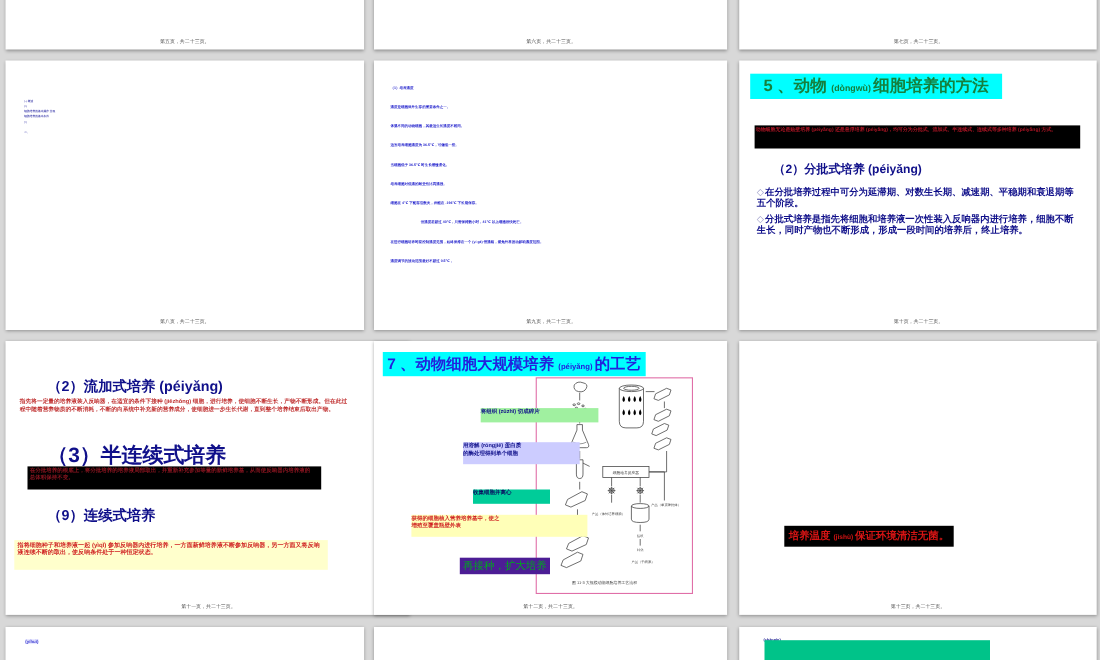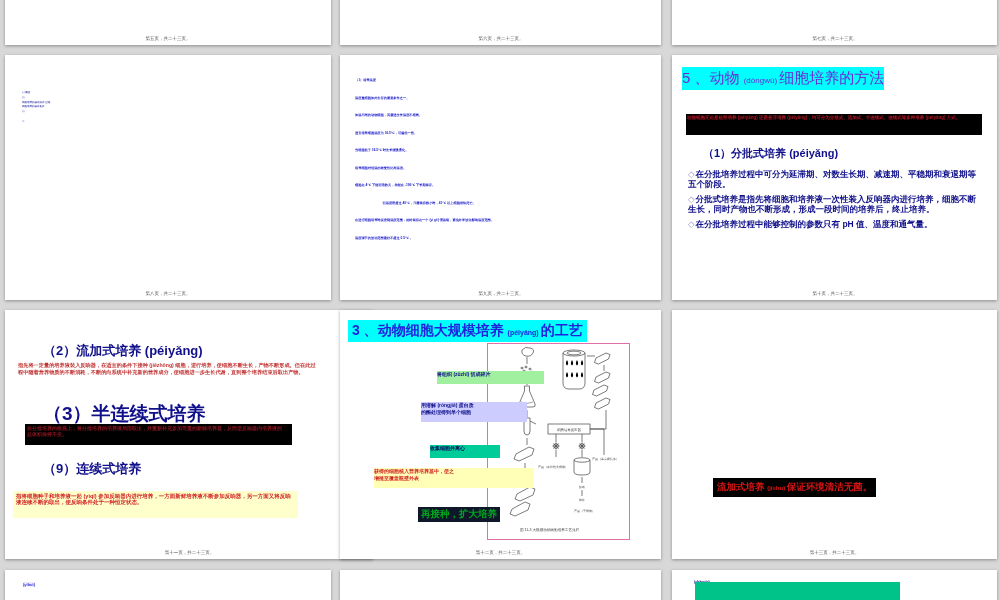--- a/index.html
+++ b/index.html
@@ -10,21 +10,21 @@
   .footer{position:absolute;left:0;right:0;bottom:3px;text-align:center;color:#4a4a4a}
   .footer>span{display:inline-block;font-size:9px;transform:scale(.5);transform-origin:center bottom;white-space:nowrap}
   .shr{transform:scale(.5);transform-origin:0 0}
   
   .s8-lines{color:#5b5bb8;font-size:5px;line-height:9.4px;font-weight:bold;width:400px}
   .s8-lines .gap{margin-top:10px}
   
   .s9-lines{color:#2222cc;font-size:6.4px;line-height:35px;font-weight:bold;width:612px;white-space:nowrap}
   .s9-lines .ind{padding-left:55px}
   
-  .s10-title{background:#00ffff;color:#6d28d9;font-weight:normal;font-size:15px;padding:2px 0;white-space:nowrap}
+  .s10-title{background:#00ffff;color:#15803d;font-weight:bold;font-size:15px;padding:2px 12px;white-space:nowrap}
   .s10-title .py{font-size:8px}
   .banner{background:#000;overflow:hidden}
   .banner-in{color:#b01525;font-weight:bold;font-size:9px;line-height:10.5px;width:584px;padding:2px 0 0 2px}
   .h-navy{color:#10108a;font-weight:bold;white-space:nowrap}
   .bullets{color:#10108a;font-weight:bold}
   .bullets p{margin-bottom:5px}
   .dia{color:#9a9ac8;margin-right:1px}
   
   .red-para{color:#c03030;font-weight:bold;font-size:10.4px;line-height:14px;width:596px}
   .blackbox-in{color:#8b1520;font-weight:bold;font-size:10px;line-height:11.5px;width:520px;padding:2px 0 0 4px}
@@ -33,21 +33,21 @@
   
   .s12-title{background:#00ffff;color:#2222dd;font-weight:bold;font-size:14px;padding:2px 4px;white-space:nowrap}
   .s12-title .py{font-size:7px}
   .diagram{border:1px solid #e06fa8;background:#fff}
   .lbl{position:absolute;font-weight:bold}
   .lbl .in{display:block;font-size:10px;line-height:13px;white-space:nowrap;transform:scale(.5);transform-origin:0 0}
   .lbl-green{background:#a0f0a0;color:#10108a}
   .lbl-lav{background:#ccccff;color:#10108a}
   .lbl-teal{background:#00cc99;color:#0a0a60}
   .lbl-yellow{background:#ffffb8;color:#d02222}
-  .lbl-green2{background:#0f172a;color:#00a81e;font-size:9.5px;font-weight:bold;padding:1px 3px;white-space:nowrap}
+  .lbl-green2{background:#4c1d95;color:#00a81e;font-size:9.5px;font-weight:normal;padding:1px 3px;white-space:nowrap}
   svg text{stroke:none}
   
   .s13-banner{background:#000;color:#d81414;font-weight:bold;font-size:9.5px;padding:3px 4px;white-space:nowrap}
   .s13-banner .py{font-size:6px}
   .note{font-weight:bold;white-space:nowrap}
 </style>
 </head>
 <body>
 
 <div class="slide" style="left:5px;top:-200px;width:326px;height:245px">
@@ -92,25 +92,24 @@
   <div class="footer"><span>第九页，共二十三页。</span></div>
 </div>
 
 <div class="slide" style="left:672px;top:55px;width:325px;height:245px">
   <div class="abs s10-title" style="left:10px;top:12px">
     <span>5 、动物 </span><span class="py">(dòngwù) </span><span>细胞培养的方法</span>
   </div>
   <div class="abs banner" style="left:14px;top:59px;width:296px;height:21px">
     <div class="shr banner-in">动物细胞无论是贴壁培养 (péiyǎng) 还是悬浮培养 (péiyǎng)，均可分为分批式、流加式、半连续式、连续式等多种培养 (péiyǎng) 方式。</div>
   </div>
-  <div class="abs h-navy" style="left:31px;top:91px;font-size:11px">（1）分批式培养 (péiyǎng)</div>
+  <div class="abs h-navy" style="left:31px;top:91px;font-size:11px">（2）分批式培养 (péiyǎng)</div>
   <div class="abs bullets" style="left:16px;top:114px;width:294px;font-size:8.5px;line-height:10px">
     <p><span class="dia">◇</span><span>在分批培养过程中可分为延滞期、对数生长期、减速期、平稳期和衰退期等五个阶段。</span></p>
     <p><span class="dia">◇</span><span>分批式培养是指先将细胞和培养液一次性装入反响器内进行培养，细胞不断生长，同时产物也不断形成，形成一段时间的培养后，终止培养。</span></p>
-    <p><span class="dia">◇</span><span>在分批培养过程中能够控制的参数只有 pH 值、温度和通气量。</span></p>
   </div>
   <div class="footer"><span>第十页，共二十三页。</span></div>
 </div>
 
 <div class="slide" style="left:5px;top:310px;width:368px;height:249px">
   <div class="abs h-navy" style="left:38px;top:32px;font-size:13px">（2）流加式培养 (péiyǎng)</div>
   <div class="abs" style="left:13px;top:52px">
     <div class="shr red-para">指先将一定量的培养液装入反响器，在适宜的条件下接种 (jiēzhǒng) 细胞，进行培养，使细胞不断生长，产物不断形成。但在此过程中随着营养物质的不断消耗，不断的向系统中补充新的营养成分，使细胞进一步生长代谢，直到整个培养结束后取出产物。</div>
   </div>
   <div class="abs h-navy" style="left:38px;top:91px;font-size:19px">（3）半连续式培养</div>
@@ -119,21 +118,21 @@
   </div>
   <div class="abs h-navy" style="left:38px;top:150px;font-size:13px">（9）连续式培养</div>
   <div class="abs yellowbox" style="left:8px;top:181px;width:285px;height:27px">
     <div class="shr yellowbox-in">指将细胞种子和培养液一起 (yìqǐ) 参加反响器内进行培养，一方面新鲜培养液不断参加反响器，另一方面又将反响液连续不断的取出，使反响条件处于一种恒定状态。</div>
   </div>
   <div class="footer"><span>第十一页，共二十三页。</span></div>
 </div>
 
 <div class="slide" style="left:340px;top:310px;width:321px;height:249px">
   <div class="abs s12-title" style="left:8px;top:10px">
-    <span>3 、动物细胞大规模培养 </span><span class="py">(péiyǎng) </span><span>的工艺</span>
+    <span>7 、动物细胞大规模培养 </span><span class="py">(péiyǎng) </span><span>的工艺</span>
   </div>
   <div class="abs diagram" style="left:147px;top:33px;width:143px;height:197px">
     <svg width="141" height="195" viewBox="0 0 141 195" style="stroke:#444;fill:none;stroke-width:.7">
 
       <path d="M34 6 q3 -4 8 -2 q5 1 3 5 q-2 4 -7 3 q-5 -1 -4 -6 z"></path>
       <line x1="39" y1="13" x2="39" y2="20"></line>
       <g>
         <ellipse cx="34" cy="24" rx="1.2" ry=".8"></ellipse>
           <ellipse cx="38" cy="23" rx="1.2" ry=".8"></ellipse>
         <ellipse cx="42" cy="25" rx="1.2" ry=".8"></ellipse>
@@ -234,21 +233,21 @@
   <div class="abs lbl lbl-yellow" style="left:34px;top:158px">
     <span class="in">获得的细胞植入营养培养基中，使之</span>
     <span class="in" style="margin-top:-6.5px">增殖至覆盖瓶壁外表</span>
   </div>
   <div class="abs lbl-green2" style="left:78px;top:197px">再接种，扩大培养</div>
   <div class="footer"><span>第十二页，共二十三页。</span></div>
 </div>
 
 <div class="slide" style="left:672px;top:310px;width:325px;height:249px">
   <div class="abs s13-banner" style="left:41px;top:168px">
-    <span>流加式培养 </span><span class="py">(jìshù) </span><span>保证环境清洁无菌。</span>
+    <span>培养温度 </span><span class="py">(jìshù) </span><span>保证环境清洁无菌。</span>
   </div>
   <div class="footer"><span>第十三页，共二十三页。</span></div>
 </div>
 
 <div class="slide" style="left:5px;top:570px;width:326px;height:245px">
   <div class="abs" style="left:18px;top:5px">
     <span class="shr note" style="display:inline-block;font-size:8px;color:#3a3ad0;background:#e8e8ff">(yíhuì)</span>
   </div>
 </div>
 <div class="slide" style="left:340px;top:570px;width:321px;height:245px"></div>

